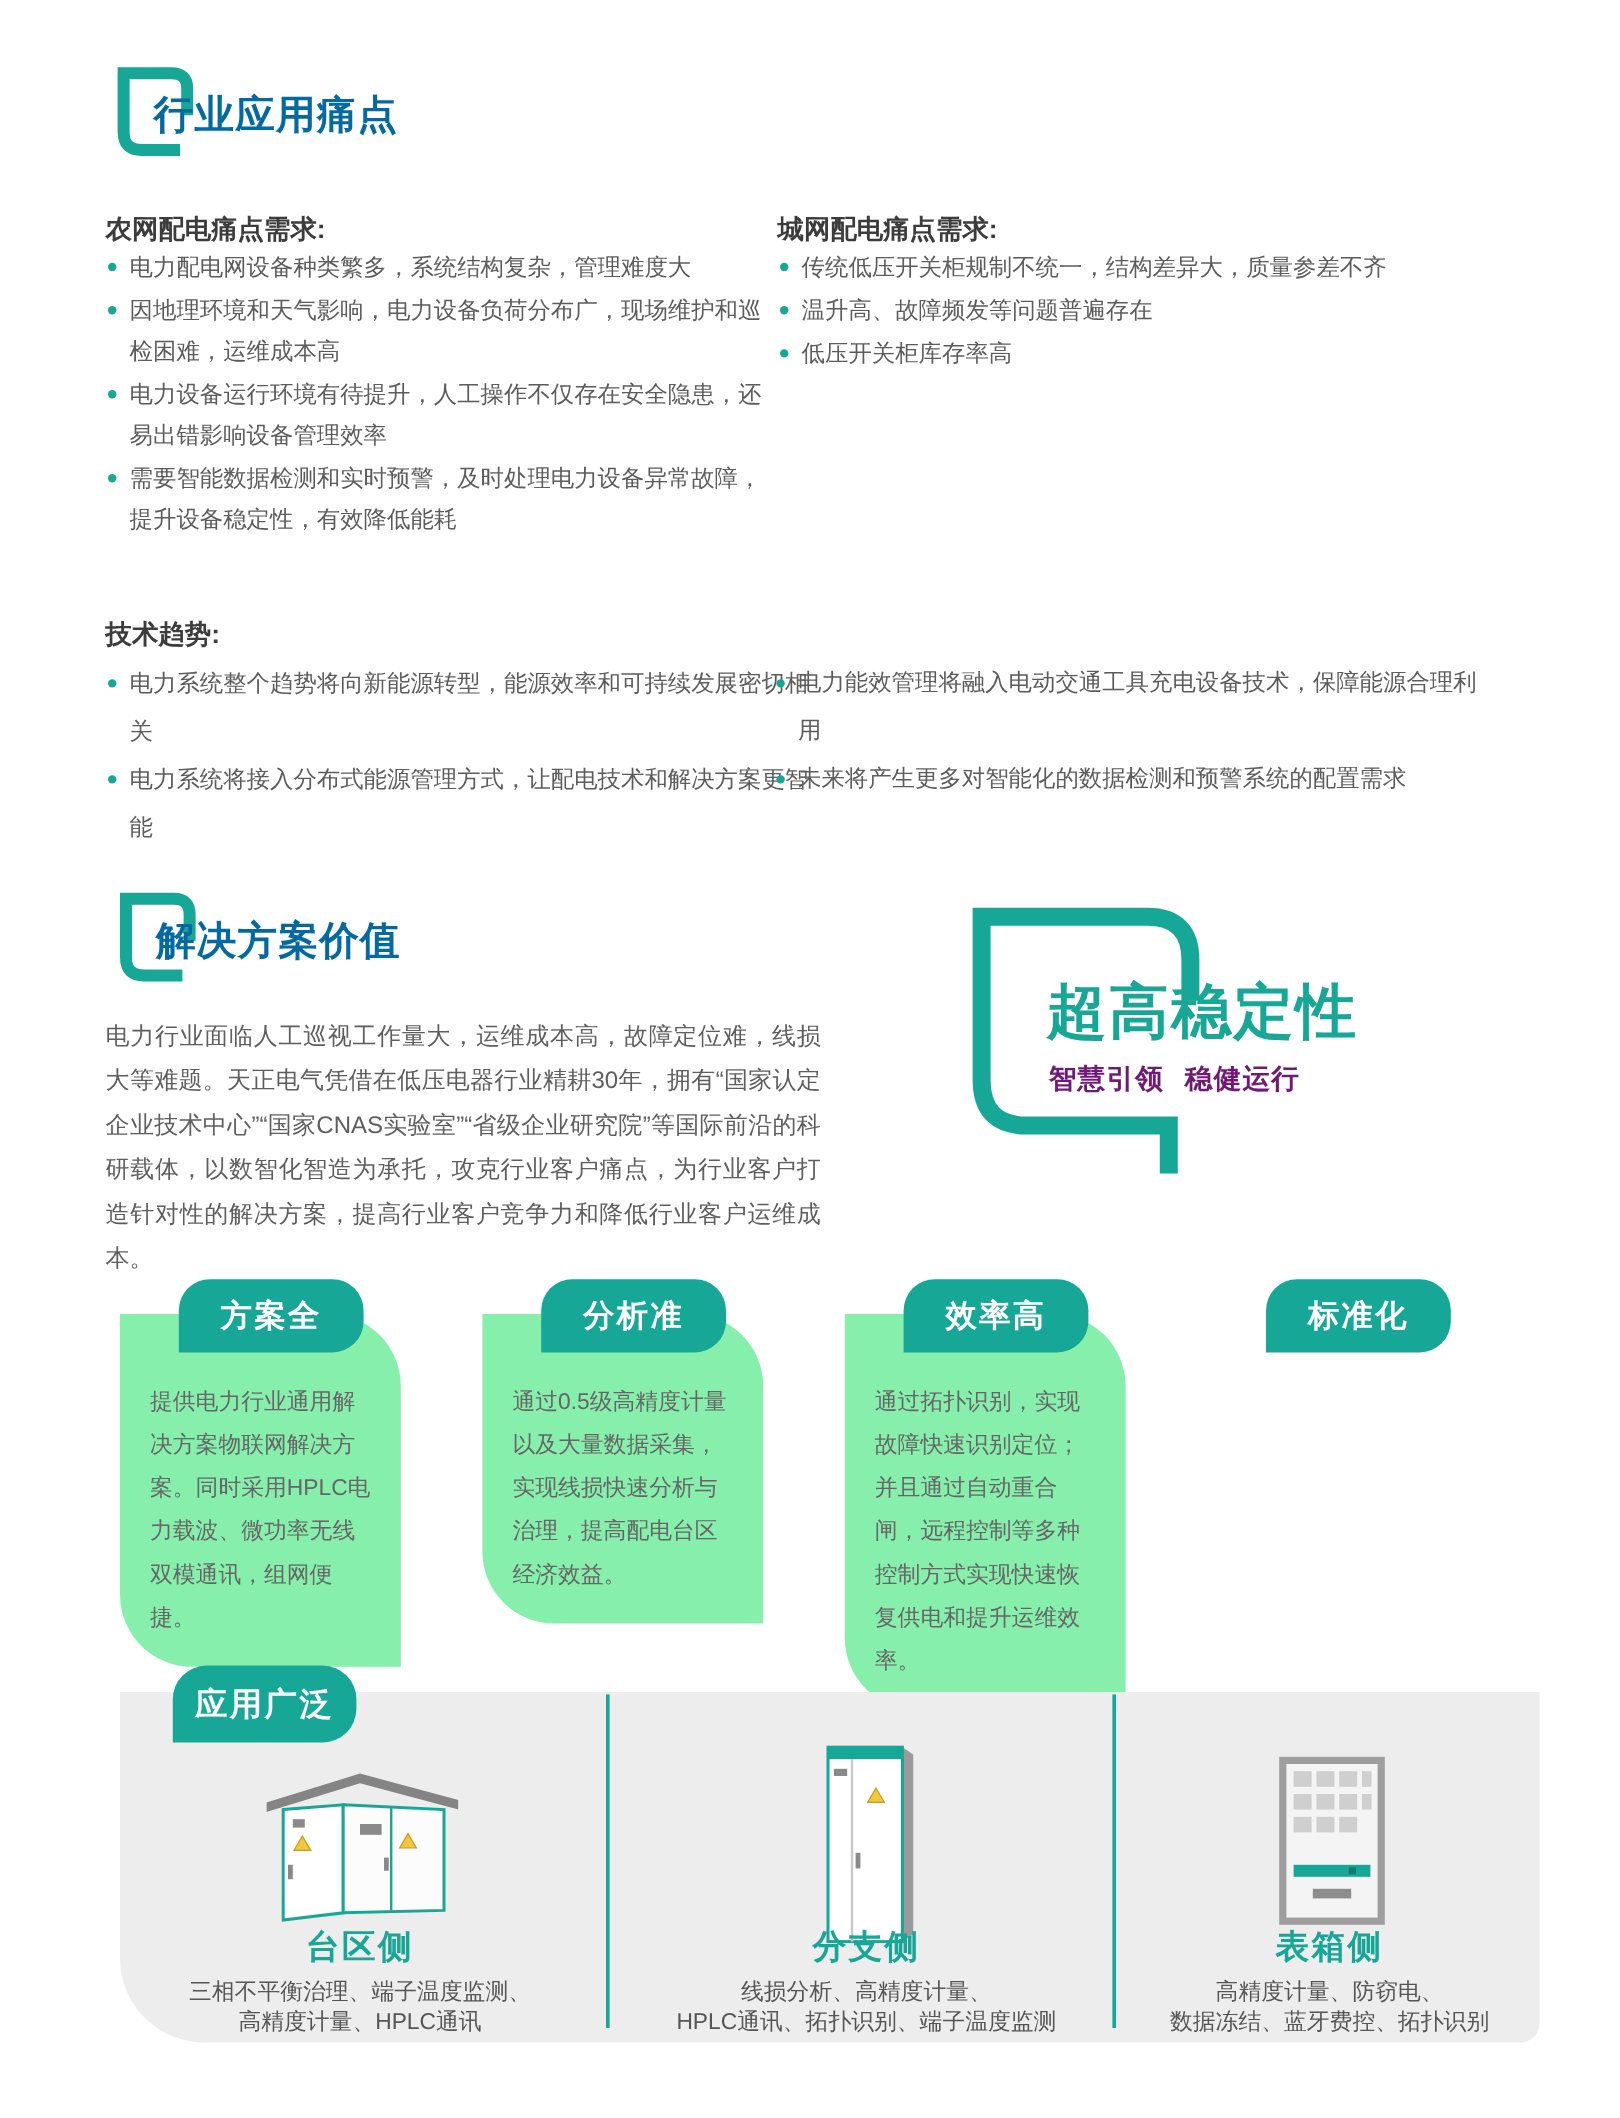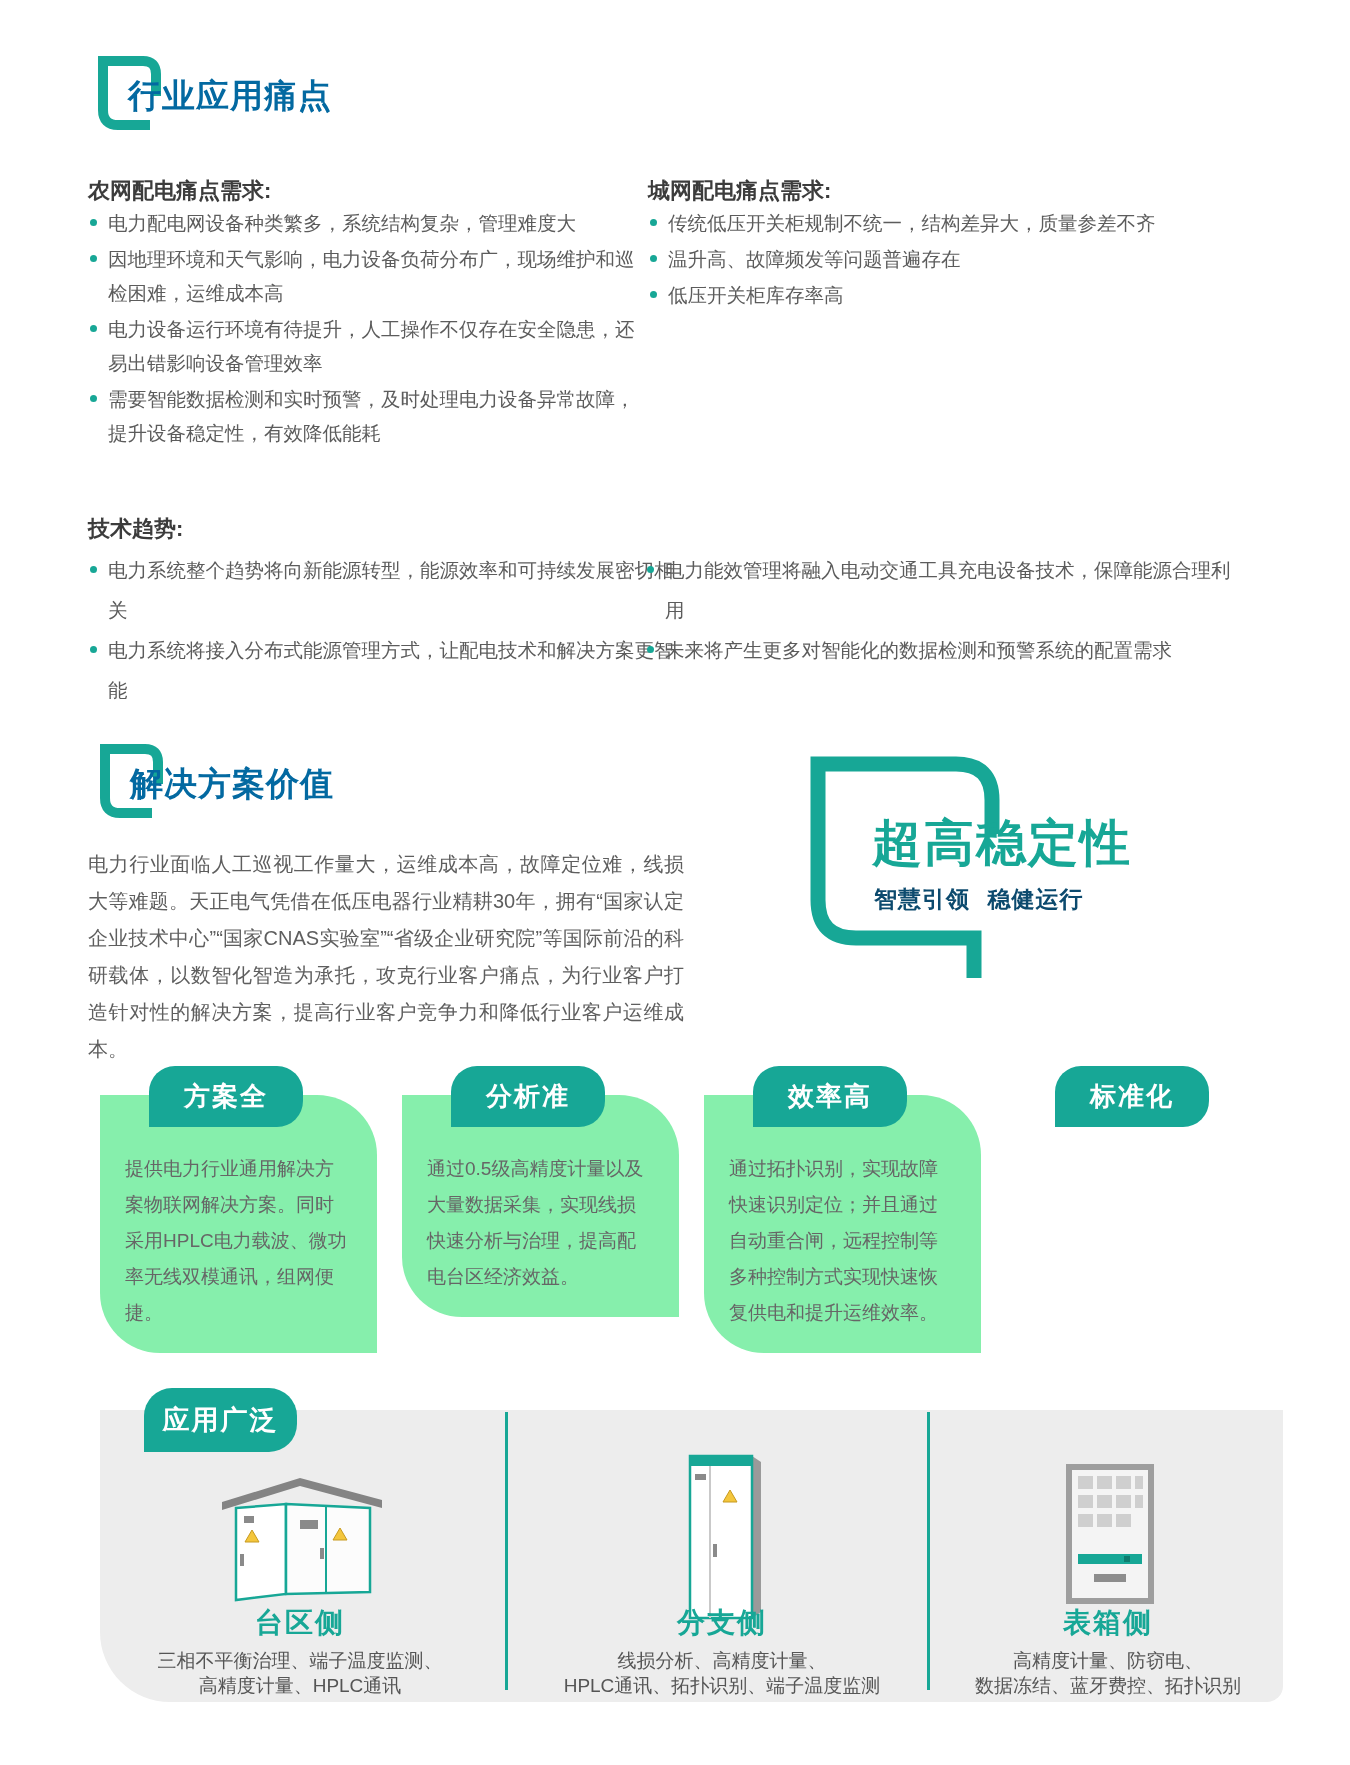--- a/index.html
+++ b/index.html
@@ -13,23 +13,23 @@
   .blist{position:absolute;margin:0;padding:0;list-style:none;}
   .blist li{position:relative;padding-left:20px;font-size:19.5px;line-height:34px;color:#5C5C5C;margin-bottom:2px;}
   .blist li::before{content:"";position:absolute;left:2px;top:13px;width:7px;height:7px;border-radius:50%;background:#17A796;}
   .tlist li{line-height:40px;margin-bottom:0;}
   .tlist li::before{top:16px;}
 
   .paragraph{position:absolute;margin:0;width:596px;font-size:20px;line-height:37px;color:#5E5E5E;text-align:justify;}
 
   .badge{position:absolute;left:806px;top:752px;width:340px;height:230px;}
   .badge-title{position:absolute;left:66px;top:58px;margin:0;font-size:50px;font-weight:bold;color:#17A796;letter-spacing:2px;}
-  .badge-sub{position:absolute;left:68px;top:132px;margin:0;font-size:23px;font-weight:bold;color:#0c4a6e;word-spacing:10px;letter-spacing:1px;}
+  .badge-sub{position:absolute;left:68px;top:132px;margin:0;font-size:23px;font-weight:bold;color:#701a75;word-spacing:10px;letter-spacing:1px;}
 
-  .card{position:absolute;top:1066px;width:277px;}
+  .card{position:absolute;top:1066px;width:234px;}
   .card-tab{position:relative;margin-left:49px;width:154px;height:61px;background:#17A796;
     border-radius:26px 26px 26px 0;display:flex;align-items:center;justify-content:center;z-index:2;}
   .card-tab span{color:#ffffff;font-size:26px;font-weight:bold;letter-spacing:2px;}
   .card-body{position:relative;margin-top:-32px;background:#86efac;border-radius:0 60px 0 60px;
     padding:56px 25px 22px 25px;min-height:132px;box-sizing:border-box;}
   .card-body p{margin:0;font-size:19px;line-height:36px;color:#666666;}
 
   .apps-panel{position:absolute;left:100px;top:1410px;width:1183px;height:292px;background:#EDEDED;
     border-radius:0 0 16px 70px;}
   .apps-tab{position:absolute;left:144px;top:1388px;width:153px;height:64px;background:#17A796;
@@ -66,21 +66,21 @@
     <li>传统低压开关柜规制不统一，结构差异大，质量参差不齐</li>
     <li>温升高、故障频发等问题普遍存在</li>
     <li>低压开关柜库存率高</li>
   </ul>
 
   <h2 class="colhead" style="left:88px;top:514px;">技术趋势:</h2>
   <ul class="blist tlist" style="left:88px;top:550px;width:600px;">
     <li>电力系统整个趋势将向新能源转型，能源效率和可持续发展密切相关</li>
     <li>电力系统将接入分布式能源管理方式，让配电技术和解决方案更智能</li>
   </ul>
-  <ul class="blist tlist" style="left:645px;top:550px;width:600px;">
+  <ul class="blist tlist" style="left:645px;top:550px;width:600px;font-family:Liberation Mono, monospace;">
     <li>电力能效管理将融入电动交通工具充电设备技术，保障能源合理利用</li>
     <li>未来将产生更多对智能化的数据检测和预警系统的配置需求</li>
   </ul>
 
   <svg class="bracket" style="left:96px;top:740px;" width="74" height="82" viewBox="0 0 74 82">
     <path d="M 62,44 V 22 Q 62,9 49,9 H 9 V 58 Q 9,73 24,73 H 56" fill="none" stroke="#17A796" stroke-width="10"></path>
   </svg>
   <h1 class="sec-title" style="left:130px;top:762px;">解决方案价值</h1>
 
   <p class="paragraph" style="left:88px;top:846px;">电力行业面临人工巡视工作量大，运维成本高，故障定位难，线损大等难题。天正电气凭借在低压电器行业精耕30年，拥有“国家认定企业技术中心”“国家CNAS实验室”“省级企业研究院”等国际前沿的科研载体，以数智化智造为承托，攻克行业客户痛点，为行业客户打造针对性的解决方案，提高行业客户竞争力和降低行业客户运维成本。</p>

